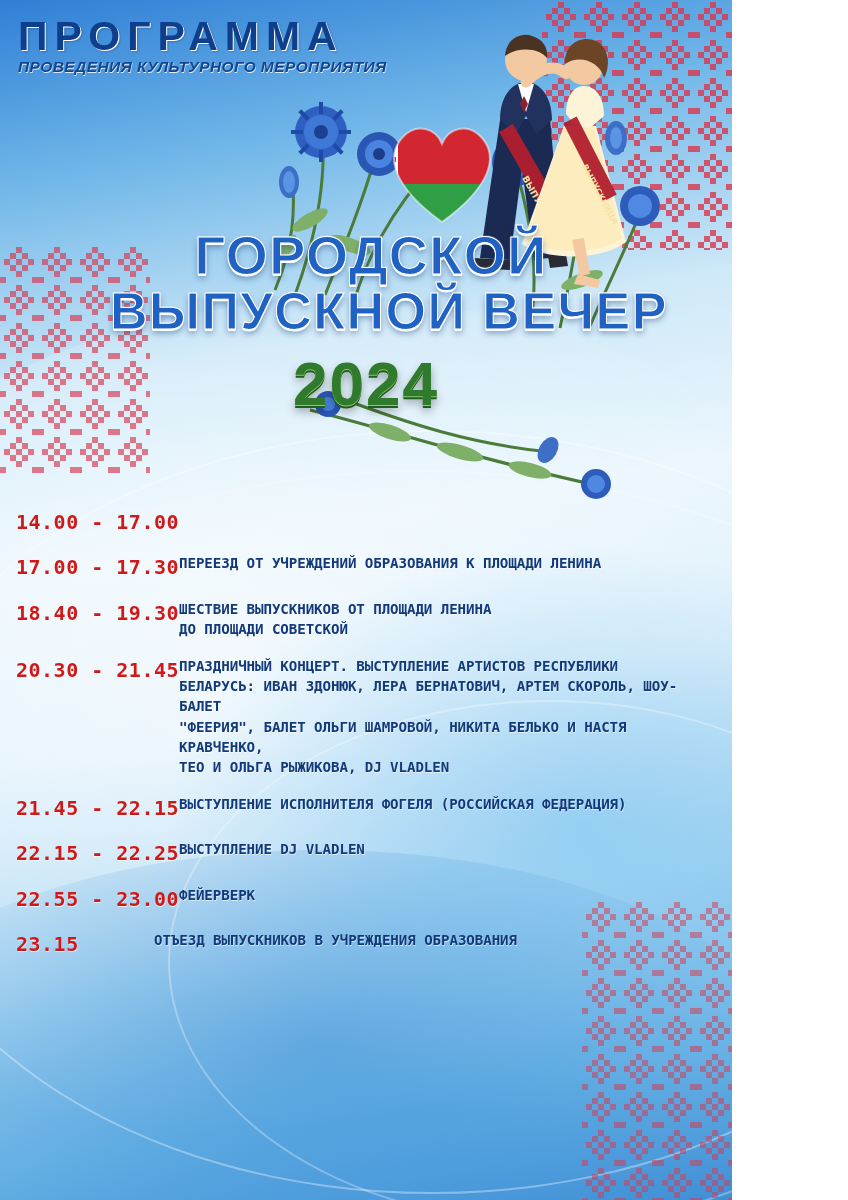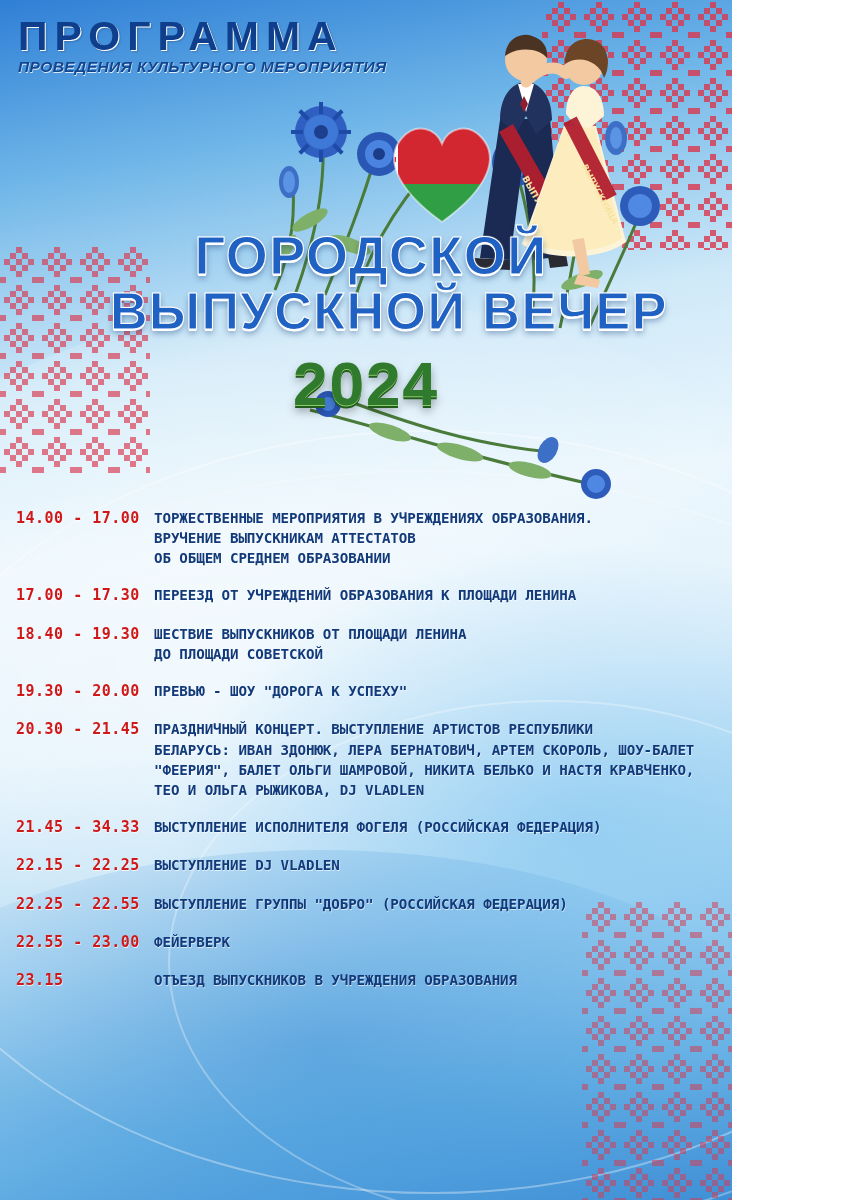--- a/index.html
+++ b/index.html
@@ -139,21 +139,21 @@
   .row {
     display: flex;
     align-items: flex-start;
     margin-bottom: 17px;
   }
   .row:last-child { margin-bottom: 0; }
   .time {
     flex: 0 0 138px;
     font-family: "DejaVu Sans Mono", monospace;
     font-weight: bold;
-    font-size: 15px;
+    font-size: 20px;
     letter-spacing: 0.5px;
     color: #d01818;
     line-height: 1.42;
     white-space: pre;
     text-shadow: 0.5px 0.5px 0 rgba(255,255,255,0.7);
   }
   .desc {
     flex: 1 1 auto;
     font-family: "DejaVu Sans Mono", monospace;
     font-weight: bold;
@@ -381,64 +381,53 @@
           <circle r="13" fill="#2b58b8"></circle>
           <circle r="7" fill="#4781dd"></circle>
         </g>
     </g>
   </svg>
 
   <div class="schedule">
 
     <div class="row">
       <div class="time">14.00 - 17.00</div>
-      <div class="desc">ТОРЖЕСТВЕННЫЕ МЕРОПРИЯТИЯ В УЧРЕЖДЕНИЯХ ОБРАЗОВАНИЯ.
-ВРУЧЕНИЕ ВЫПУСКНИКАМ АТТЕСТАТОВ
-ОБ ОБЩЕМ СРЕДНЕМ ОБРАЗОВАНИИ</div>
     </div>
 
     <div class="row">
       <div class="time">17.00 - 17.30</div>
       <div class="desc">ПЕРЕЕЗД ОТ УЧРЕЖДЕНИЙ ОБРАЗОВАНИЯ К ПЛОЩАДИ ЛЕНИНА</div>
     </div>
 
     <div class="row">
       <div class="time">18.40 - 19.30</div>
       <div class="desc">ШЕСТВИЕ ВЫПУСКНИКОВ ОТ ПЛОЩАДИ ЛЕНИНА
 ДО ПЛОЩАДИ СОВЕТСКОЙ</div>
     </div>
 
-    <div class="row">
-      <div class="time">19.30 - 20.00</div>
-      <div class="desc">ПРЕВЬЮ - ШОУ "ДОРОГА К УСПЕХУ"</div>
-    </div>
 
 
     <div class="row">
       <div class="time">20.30 - 21.45</div>
       <div class="desc">ПРАЗДНИЧНЫЙ КОНЦЕРТ. ВЫСТУПЛЕНИЕ АРТИСТОВ РЕСПУБЛИКИ
 БЕЛАРУСЬ: ИВАН ЗДОНЮК, ЛЕРА БЕРНАТОВИЧ, АРТЕМ СКОРОЛЬ, ШОУ-БАЛЕТ
 "ФЕЕРИЯ", БАЛЕТ ОЛЬГИ ШАМРОВОЙ, НИКИТА БЕЛЬКО И НАСТЯ КРАВЧЕНКО,
 ТЕО И ОЛЬГА РЫЖИКОВА, DJ VLADLEN</div>
     </div>
 
     <div class="row">
-      <div class="time">21.45 - 34.33</div>
+      <div class="time">21.45 - 22.15</div>
       <div class="desc">ВЫСТУПЛЕНИЕ ИСПОЛНИТЕЛЯ  ФОГЕЛЯ (РОССИЙСКАЯ ФЕДЕРАЦИЯ)</div>
     </div>
 
     <div class="row">
       <div class="time">22.15 - 22.25</div>
       <div class="desc">ВЫСТУПЛЕНИЕ DJ VLADLEN</div>
     </div>
 
-    <div class="row">
-      <div class="time">22.25 - 22.55</div>
-      <div class="desc">ВЫСТУПЛЕНИЕ ГРУППЫ "ДОБРО" (РОССИЙСКАЯ ФЕДЕРАЦИЯ)</div>
-    </div>
 
     <div class="row">
       <div class="time">22.55 - 23.00</div>
       <div class="desc">ФЕЙЕРВЕРК</div>
     </div>
 
     <div class="row">
       <div class="time">23.15</div>
       <div class="desc">ОТЪЕЗД ВЫПУСКНИКОВ В УЧРЕЖДЕНИЯ ОБРАЗОВАНИЯ</div>
     </div>

